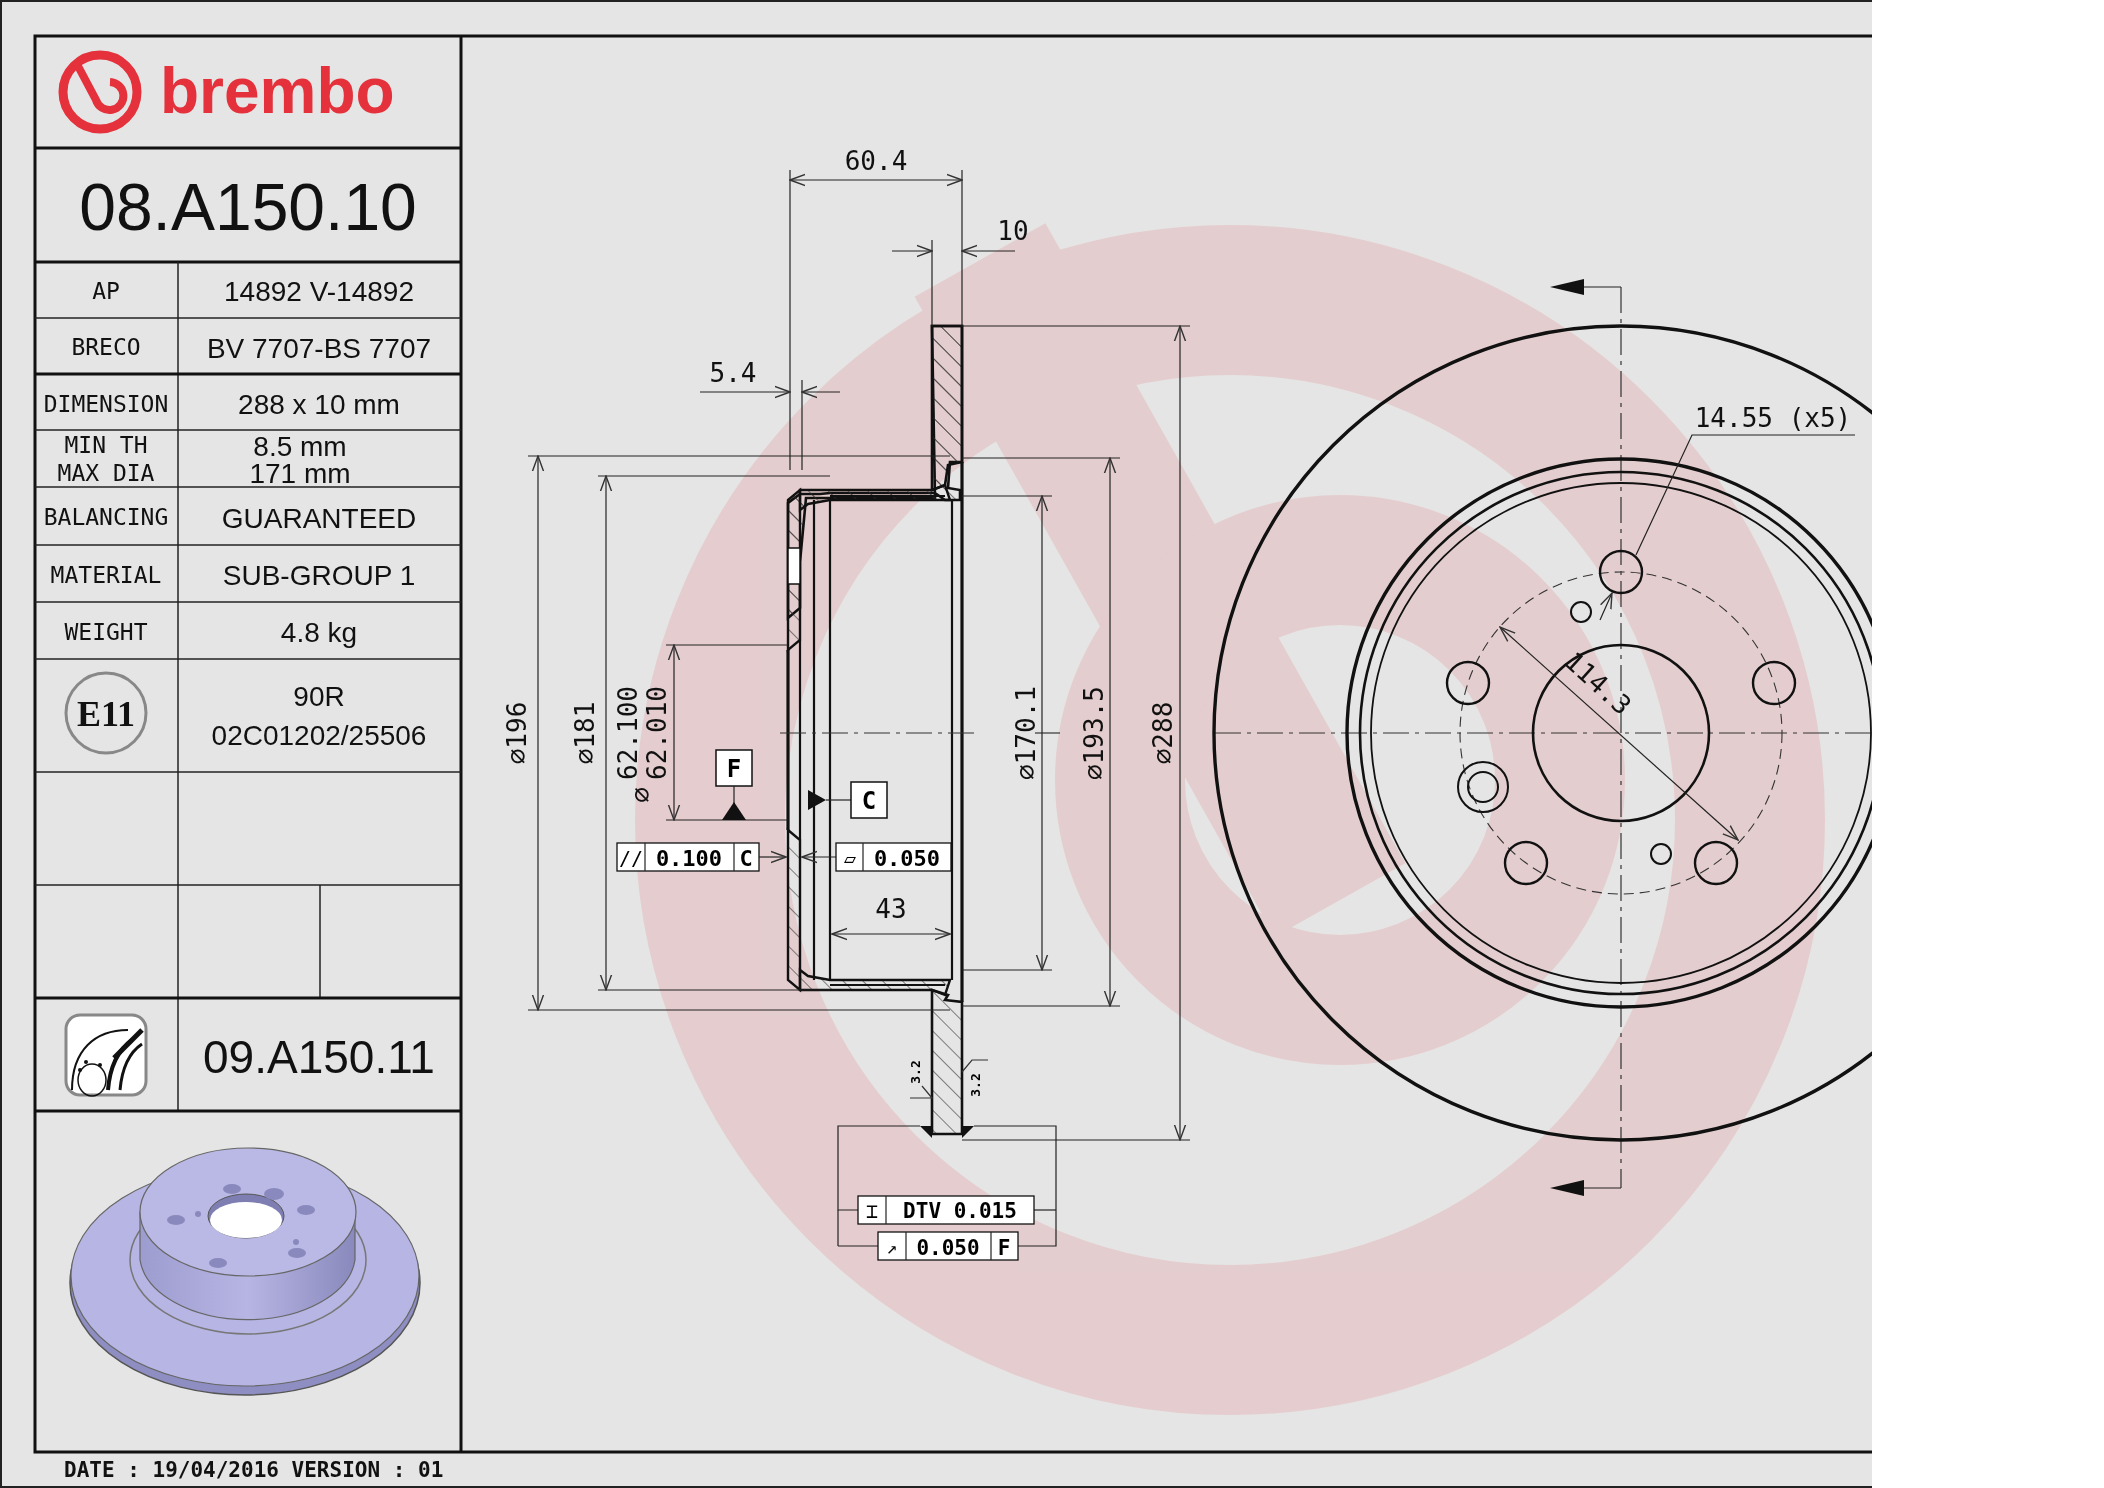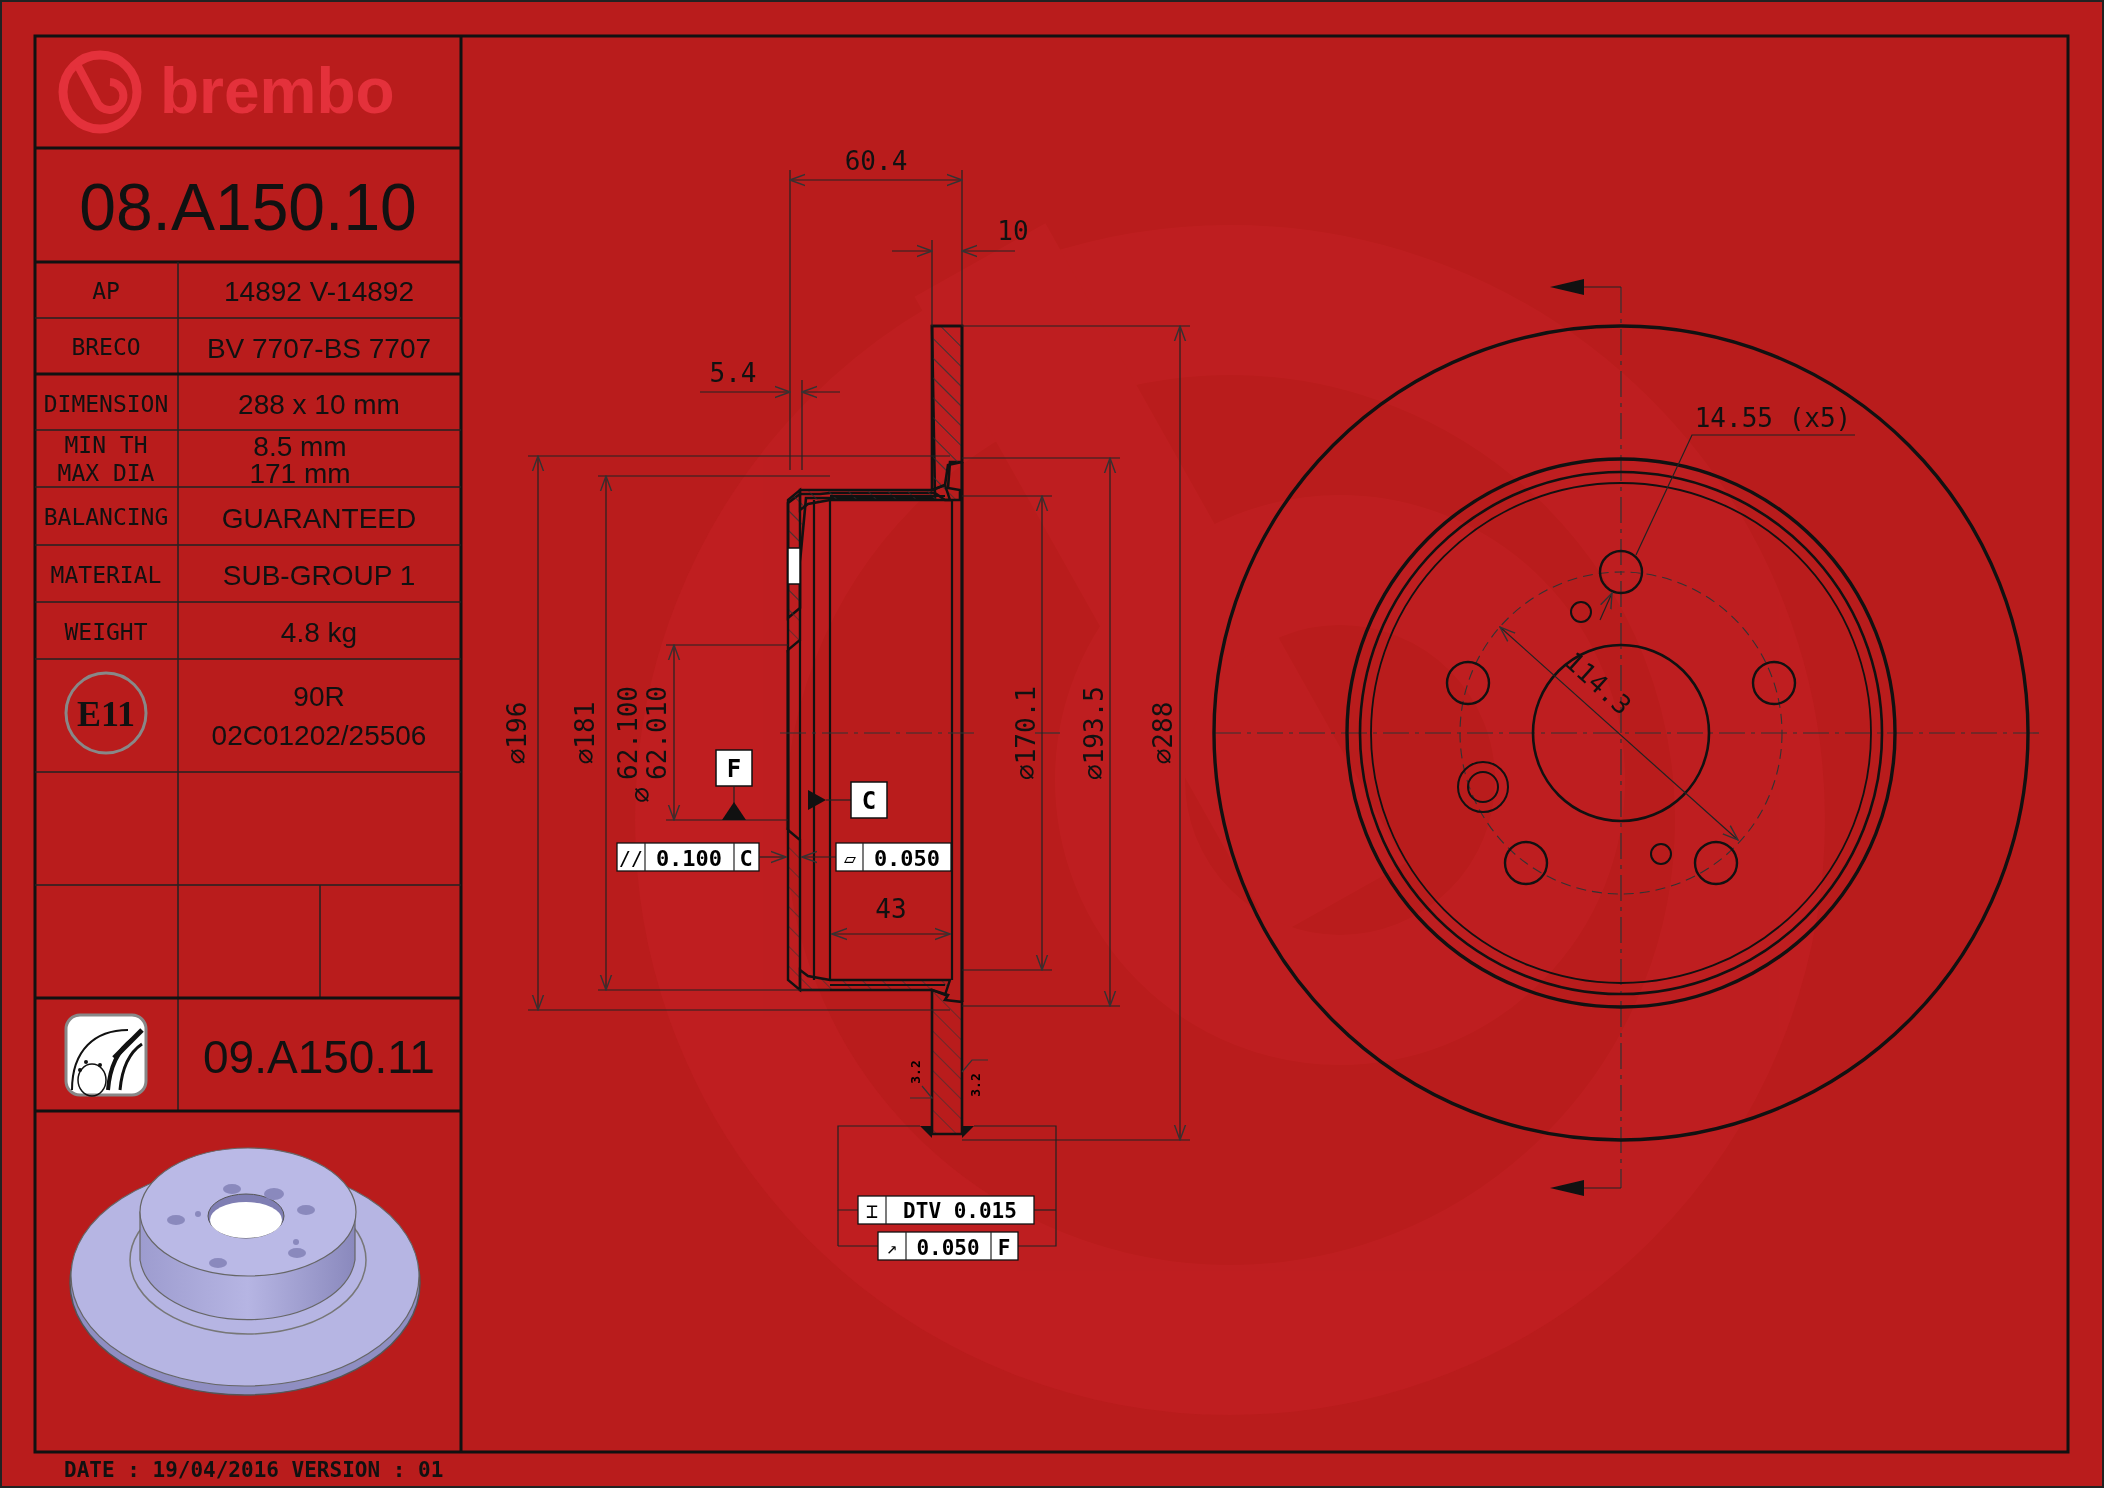--- a/index.html
+++ b/index.html
@@ -1,16 +1,16 @@
 <!DOCTYPE html>
 <html><head>
   <meta charset="utf-8">
   <style>
     html, body { margin: 0; padding: 0; background: #ffffff; }
-    #canvas { position: relative; width: 2104px; height: 1488px; overflow: hidden; background: #b91c1c; font-family: "Liberation Sans", "DejaVu Sans", sans-serif; }
+    #canvas { position: relative; width: 1872px; height: 1488px; overflow: hidden; background: #e5e5e5; font-family: "Liberation Sans", "DejaVu Sans", sans-serif; }
     svg { position: absolute; left: 0; top: 0; }
     .mono { font-family: "DejaVu Sans Mono", "Liberation Mono", monospace; }
     .sans { font-family: "Liberation Sans", "DejaVu Sans", sans-serif; }
     .serif { font-family: "Liberation Serif", "DejaVu Serif", serif; }
     .thin { stroke: #222; stroke-width: 1.2; fill: none; }
     .thick { stroke: #111; stroke-width: 3.2; fill: none; }
     .med { stroke: #111; stroke-width: 2.2; fill: none; }
     .grid { stroke: #222; stroke-width: 1.5; fill: none; }
     .frame { stroke: #111; stroke-width: 3; fill: none; }
     .center { stroke: #333; stroke-width: 1.2; stroke-dasharray: 26 6 4 6; fill: none; }

